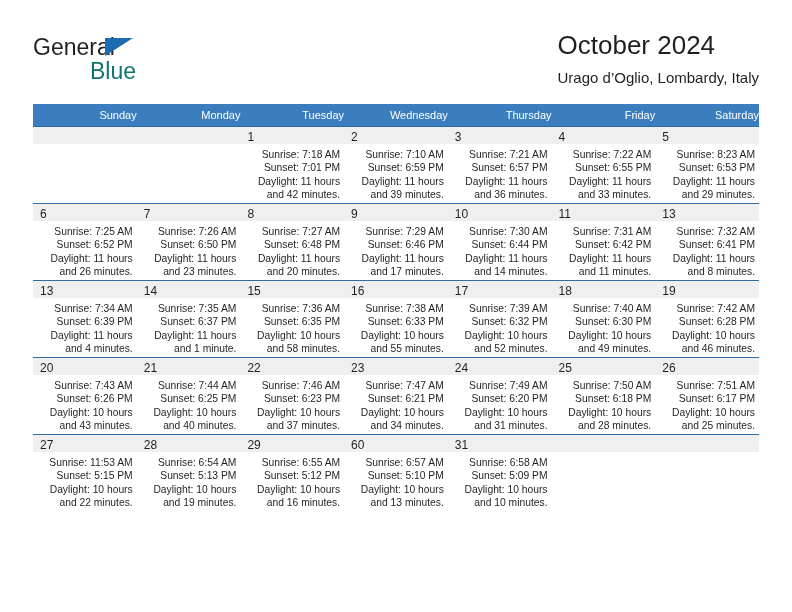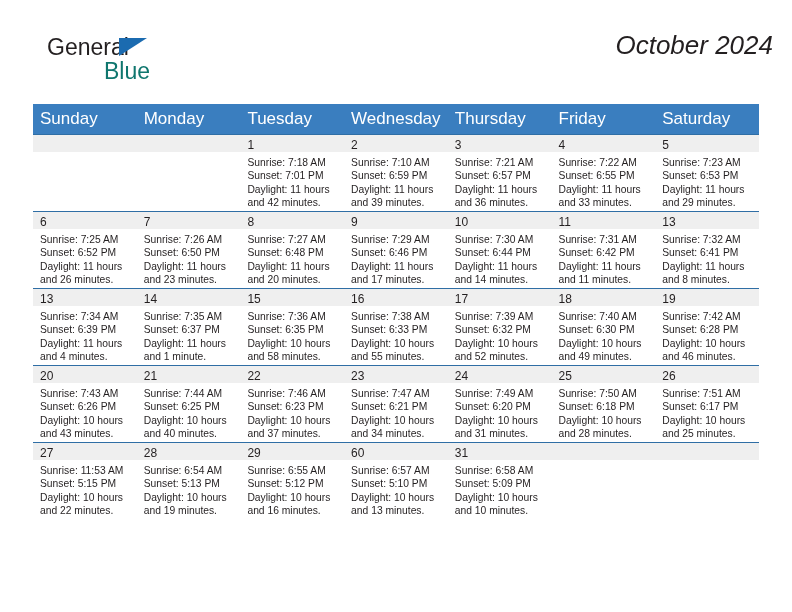--- a/index.html
+++ b/index.html
@@ -21,21 +21,20 @@
     box-sizing: border-box;
   }
 
   
   .header {
     position: absolute;
     left: 33px;
     top: 28px;
     width: 726px;
     height: 70px;
-    margin-left: 14px;
   }
   .logo {
     position: absolute;
     left: 0;
     top: 6px;
     width: 180px;
     height: 52px;
   }
   .logo-general {
     position: absolute;
@@ -62,21 +61,20 @@
     font-size: 23px;
     color: #0f766e;
     line-height: 26px;
   }
 
   .titles {
     position: absolute;
     right: 0;
     top: 0;
     text-align: left;
-    font-style: italic;
   }
   .cal-title {
     font-size: 26px;
     color: #231f20;
     line-height: 34px;
     white-space: nowrap;
   }
   .cal-subtitle {
     font-size: 15px;
     color: #231f20;
@@ -90,23 +88,23 @@
     position: absolute;
     left: 33px;
     top: 104px;
     width: 726px;
     border-collapse: collapse;
     table-layout: fixed;
   }
   .calendar th {
     background: #3a7ebf;
     color: #ffffff;
-    font-size: 17px;
+    font-size: 11px;
     font-weight: normal;
-    text-align: left;
+    text-align: right;
     padding: 5px 0 5px 7px;
     height: 12px;
     border: none;
   }
   .calendar td {
     vertical-align: top;
     padding: 0;
     border: none;
     border-top: 1.4px solid #2f6ea5;
     background: #ffffff;
@@ -123,20 +121,21 @@
     box-sizing: border-box;
   }
   td.empty .daynum-band {
     color: transparent;
   }
   .cell-body {
     padding: 4px 4px 0 7px;
     font-size: 10.3px;
     line-height: 13.3px;
     color: #231f20;
+    text-align: right;
   }
   .cell-body div {
     white-space: nowrap;
   }
   .cell-body .daylight-line {
     white-space: normal;
   }
 </style>
 </head>
 <body>
@@ -146,20 +145,21 @@
   <div class="header">
 
     <div class="logo">
       <span class="logo-general">General</span>
       <span class="logo-triangle"></span>
       <span class="logo-blue">Blue</span>
     </div>
 
     <div class="titles">
       <div class="cal-title">October 2024</div>
+      <div class="cal-subtitle">Urago d’Oglio, Lombardy, Italy</div>
     </div>
 
   </div>
 
   <table class="calendar">
     <thead>
       <tr>
         <th>Sunday</th>
         <th>Monday</th>
         <th>Tuesday</th>
@@ -211,21 +211,21 @@
             <div class="cell-body">
               <div>Sunrise: 7:22 AM</div>
               <div>Sunset: 6:55 PM</div>
               <div class="daylight-line">Daylight: 11 hours</div>
               <div class="daylight-line">and 33 minutes.</div>
             </div>
           </td>
           <td>
             <div class="daynum-band">5</div>
             <div class="cell-body">
-              <div>Sunrise: 7:23 AM</div>
+              <div>Sunrise: 8:23 AM</div>
               <div>Sunset: 6:53 PM</div>
               <div class="daylight-line">Daylight: 11 hours</div>
               <div class="daylight-line">and 29 minutes.</div>
             </div>
           </td>
         </tr>
         <tr>
           <td>
             <div class="daynum-band">6</div>
             <div class="cell-body">

